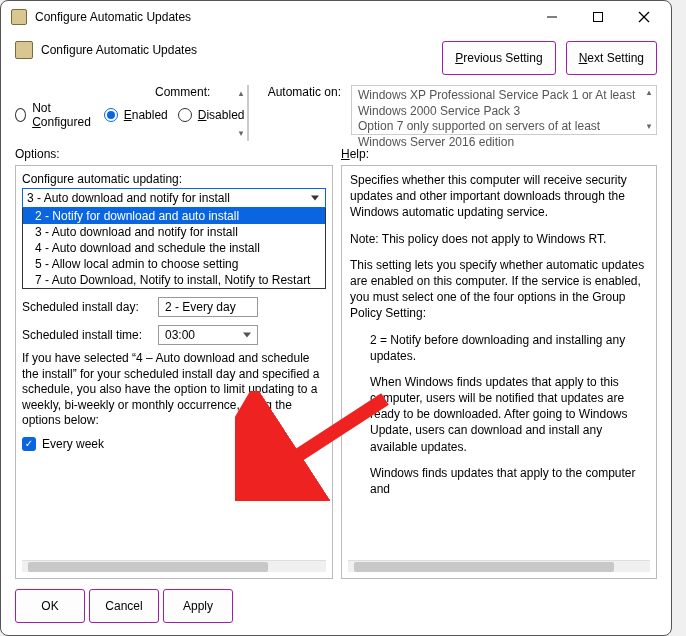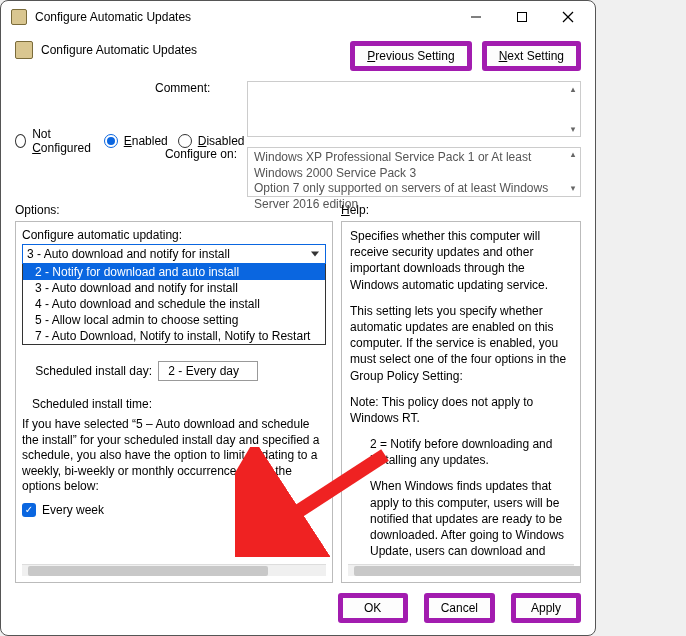--- a/index.html
+++ b/index.html
@@ -1,36 +1,36 @@
 <!DOCTYPE html>
 <html><head>
 <meta charset="utf-8">
 <style>
   * { box-sizing: border-box; font-family: "Segoe UI", Tahoma, sans-serif; font-size: 12px; }
   body { margin: 0; background: #f0f0f0; }
-  .window { width: 596px; height: 636px; background: #ffffff; border: 1px solid #555; border-radius: 8px; overflow: hidden; position: relative; display: flex; flex-direction: column; }
+  .window { width: 672px; height: 636px; background: #ffffff; border: 1px solid #555; border-radius: 8px; overflow: hidden; position: relative; display: flex; flex-direction: column; }
   .titlebar { display: flex; align-items: center; height: 32px; padding: 0 4px 0 10px; }
   .titlebar .appicon { width: 16px; height: 16px; margin-right: 8px; background: #d9c690; border: 1px solid #7a6b3a; border-radius: 2px; }
   .titlebar .title { flex: 1; font-size: 12px; color: #000; }
   .titlebar .winbtn { width: 46px; height: 30px; display: flex; align-items: center; justify-content: center; color: #000; }
   .titlebar .winbtn svg { width: 12px; height: 12px; display: block; }
   .content { flex: 1; display: flex; flex-direction: column; overflow: hidden; }
   .headerrow { display: flex; align-items: flex-start; padding: 8px 14px 4px 14px; }
   .headerrow .bigicon { width: 18px; height: 18px; margin-right: 8px; background: #d9c690; border: 1px solid #7a6b3a; border-radius: 2px; }
   .headerrow .policytitle { flex: 1; font-size: 12px; color: #000; padding-top: 2px; }
   .navbtns { display: flex; gap: 10px; margin-left: auto; }
-  .btn { border: 5px solid #a21caf; background: #fdfdfd; border-radius: 3px; padding: 3px 12px; font-size: 12px; color: #000; cursor: default; }
+  .btn { border: 1px solid #a21caf; background: #fdfdfd; border-radius: 3px; padding: 9px 12px; font-size: 12px; color: #000; cursor: default; }
   .btn .ul { text-decoration: underline; }
   .uppergrid { display: flex; padding: 6px 14px 2px 14px; gap: 20px; }
   .radiocol { width: 120px; display: flex; gap: 10px; padding-top: 4px; }
   .radioitem { display: flex; align-items: center; gap: 6px; }
   .radio { width: 14px; height: 14px; border: 1px solid #333; border-radius: 50%; display: inline-flex; align-items: center; justify-content: center; }
   .radio.sel { border-color: #0a66e0; }
   .radio.sel::after { content: ""; width: 8px; height: 8px; border-radius: 50%; background: #0a66e0; }
-  .rightcol { flex: 1; display: flex; flex-direction: column; gap: 10px; }
+  .rightcol { flex: 1; display: flex; gap: 10px; }
   .formrow { display: flex; align-items: flex-start; gap: 10px; }
   .formrow .lbl { width: 82px; color: #000; }
   .commentbox { flex: 1; height: 56px; border: 1px solid #ccc; background: #fff; position: relative; }
   .supportedbox { flex: 1; height: 50px; border: 1px solid #ccc; background: #fff; padding: 2px 14px 2px 6px; color: #555; line-height: 1.3; position: relative; }
   .fakescroll-up, .fakescroll-down { position: absolute; right: 0; width: 14px; height: 14px; display: flex; align-items: center; justify-content: center; color: #666; font-size: 9px; }
   .fakescroll-up { top: 0; }
   .fakescroll-down { bottom: 0; }
   .splitlabels { display: flex; padding: 4px 14px 4px 14px; }
   .splitlabels .left { flex: 0 0 326px; }
   .splitlabels .right { flex: 1; }
@@ -38,32 +38,32 @@
   .panel { border: 1px solid #bbb; background: #fff; padding: 6px 6px; overflow: hidden; position: relative; display:flex; flex-direction:column; }
   .panel.left { flex: 0 0 318px; }
   .panel.right { flex: 1; }
   .panel .inner { overflow: hidden; flex: 1; }
   .dropdowncombo { margin-top: 2px; }
   .dropdown-selected { border: 1px solid #0a66e0; background: #fff; padding: 2px 4px; position: relative; }
   .dropdown-selected::after { content: ""; position: absolute; right: 6px; top: 50%; transform: translateY(-50%); border-left: 4px solid transparent; border-right: 4px solid transparent; border-top: 5px solid #333; }
   .dropdown-list { border: 1px solid #333; border-top: none; background: #fff; }
   .dropdown-list .opt { padding: 1px 12px; white-space: nowrap; overflow: hidden; text-overflow: ellipsis; }
   .dropdown-list .opt.sel { background: #0a66e0; color: #fff; }
-  .schedrow { display: flex; align-items: center; gap: 6px; margin-top: 16px; text-align: right; }
+  .schedrow { display: flex; align-items: center; gap: 6px; margin-top: 8px; }
   .schedrow .lbl { width: 130px; }
   .miniselect { border: 1px solid #999; padding: 2px 18px 2px 6px; position: relative; min-width: 100px; background: #fff; }
   .miniselect::after { content: ""; position: absolute; right: 6px; top: 50%; transform: translateY(-50%); border-left: 4px solid transparent; border-right: 4px solid transparent; border-top: 5px solid #555; }
   .miniselect.noarrow::after { display:none; }
   .chkrow { display: flex; align-items: center; gap: 6px; margin-top: 8px; }
   .chk { width: 14px; height: 14px; border-radius: 3px; background: #0a66e0; display: inline-flex; align-items: center; justify-content: center; color: #fff; font-size: 10px; }
   .para { margin-top: 6px; line-height: 1.3; }
   .helpinner { padding: 0 4px 0 2px; line-height: 1.35; color:#000; }
   .helpinner p { margin: 0 0 10px 0; }
   .helpinner .indent { padding-left: 20px; }
-  .bottombar { display: flex; justify-content: flex-end; gap: 16px; padding: 10px 14px 12px 14px; }
+  .bottombar { display: flex; gap: 4px; padding: 10px 14px 12px 14px; }
   .hscroll { height: 12px; background: #f0f0f0; border-top:1px solid #ddd; margin-top:4px; position: relative; }
   .hscroll .thumb { position:absolute; top:1px; height:10px; background:#c8c8c8; border-radius:2px; }
   .arrow-annot { position: absolute; top: 226px; left: 234px; pointer-events: none; z-index: 50; }
   .supportedrow .lbl { text-align: right; }
 </style>
 </head>
 <body>
 
 <div class="window">
 
@@ -116,21 +116,21 @@
       </div>
       <div class="rightcol">
         <div class="formrow">
           <span class="lbl">Comment:</span>
           <div class="commentbox">
             <span class="fakescroll-up">▴</span>
             <span class="fakescroll-down">▾</span>
           </div>
         </div>
         <div class="formrow supportedrow">
-          <span class="lbl">Configure on:</span>
+          <span class="lbl">Automatic on:</span>
           <div class="supportedbox">
             <span style="white-space:pre-line;">Windows XP Professional Service Pack 1 or At least Windows 2000 Service Pack 3
 Option 7 only supported on servers of at least Windows Server 2016 edition</span>
             <span class="fakescroll-up">▴</span>
             <span class="fakescroll-down">▾</span>
           </div>
         </div>
       </div>
     </div>
 
@@ -162,37 +162,38 @@
               <div class="opt">5 - Allow local admin to choose setting</div>
               <div class="opt">7 - Auto Download, Notify to install, Notify to Restart</div>
             </div>
           </div>
           <div class="schedrow">
             <span class="lbl">Scheduled install day:</span>
             <span class="miniselect noarrow">2 - Every day</span>
           </div>
           <div class="schedrow">
             <span class="lbl">Scheduled install time:</span>
-          </div>
-          <div class="para">If you have selected “5 – Auto download and schedule the install” for your scheduled install day and specified a schedule, you also have the option to limit updating to a weekly, bi-weekly or monthly occurrence, using the options below:</div>
+            <span class="miniselect">03:00</span>
+          </div>
+          <div class="para">If you have selected “4 – Auto download and schedule the install” for your scheduled install day and specified a schedule, you also have the option to limit updating to a weekly, bi-weekly or monthly occurrence, using the options below:</div>
           <div class="chkrow">
             <span class="chk">✓</span>
             <span>Every week</span>
           </div>
         </div>
         <div class="hscroll">
             <div class="thumb" style="left:6px; width:240px;"></div>
           </div>
       </div>
 
       <div class="panel right">
         <div class="inner helpinner">
           <p>Specifies whether this computer will receive security updates and other important downloads through the Windows automatic updating service.</p>
+          <p>Note: This policy does not apply to Windows RT.</p>
           <p>This setting lets you specify whether automatic updates are enabled on this computer. If the service is enabled, you must select one of the four options in the Group Policy Setting:</p>
-          <p>Note: This policy does not apply to Windows RT.</p>
           <p class="indent">2 = Notify before downloading and installing any updates.</p>
           <p class="indent">When Windows finds updates that apply to this computer, users will be notified that updates are ready to be downloaded. After going to Windows Update, users can download and install any available updates.</p>
           <p class="indent">Windows finds updates that apply to the computer and</p>
         </div>
         <div class="hscroll">
             <div class="thumb" style="left:6px; width:260px;"></div>
           </div>
       </div>
     </div>
 

